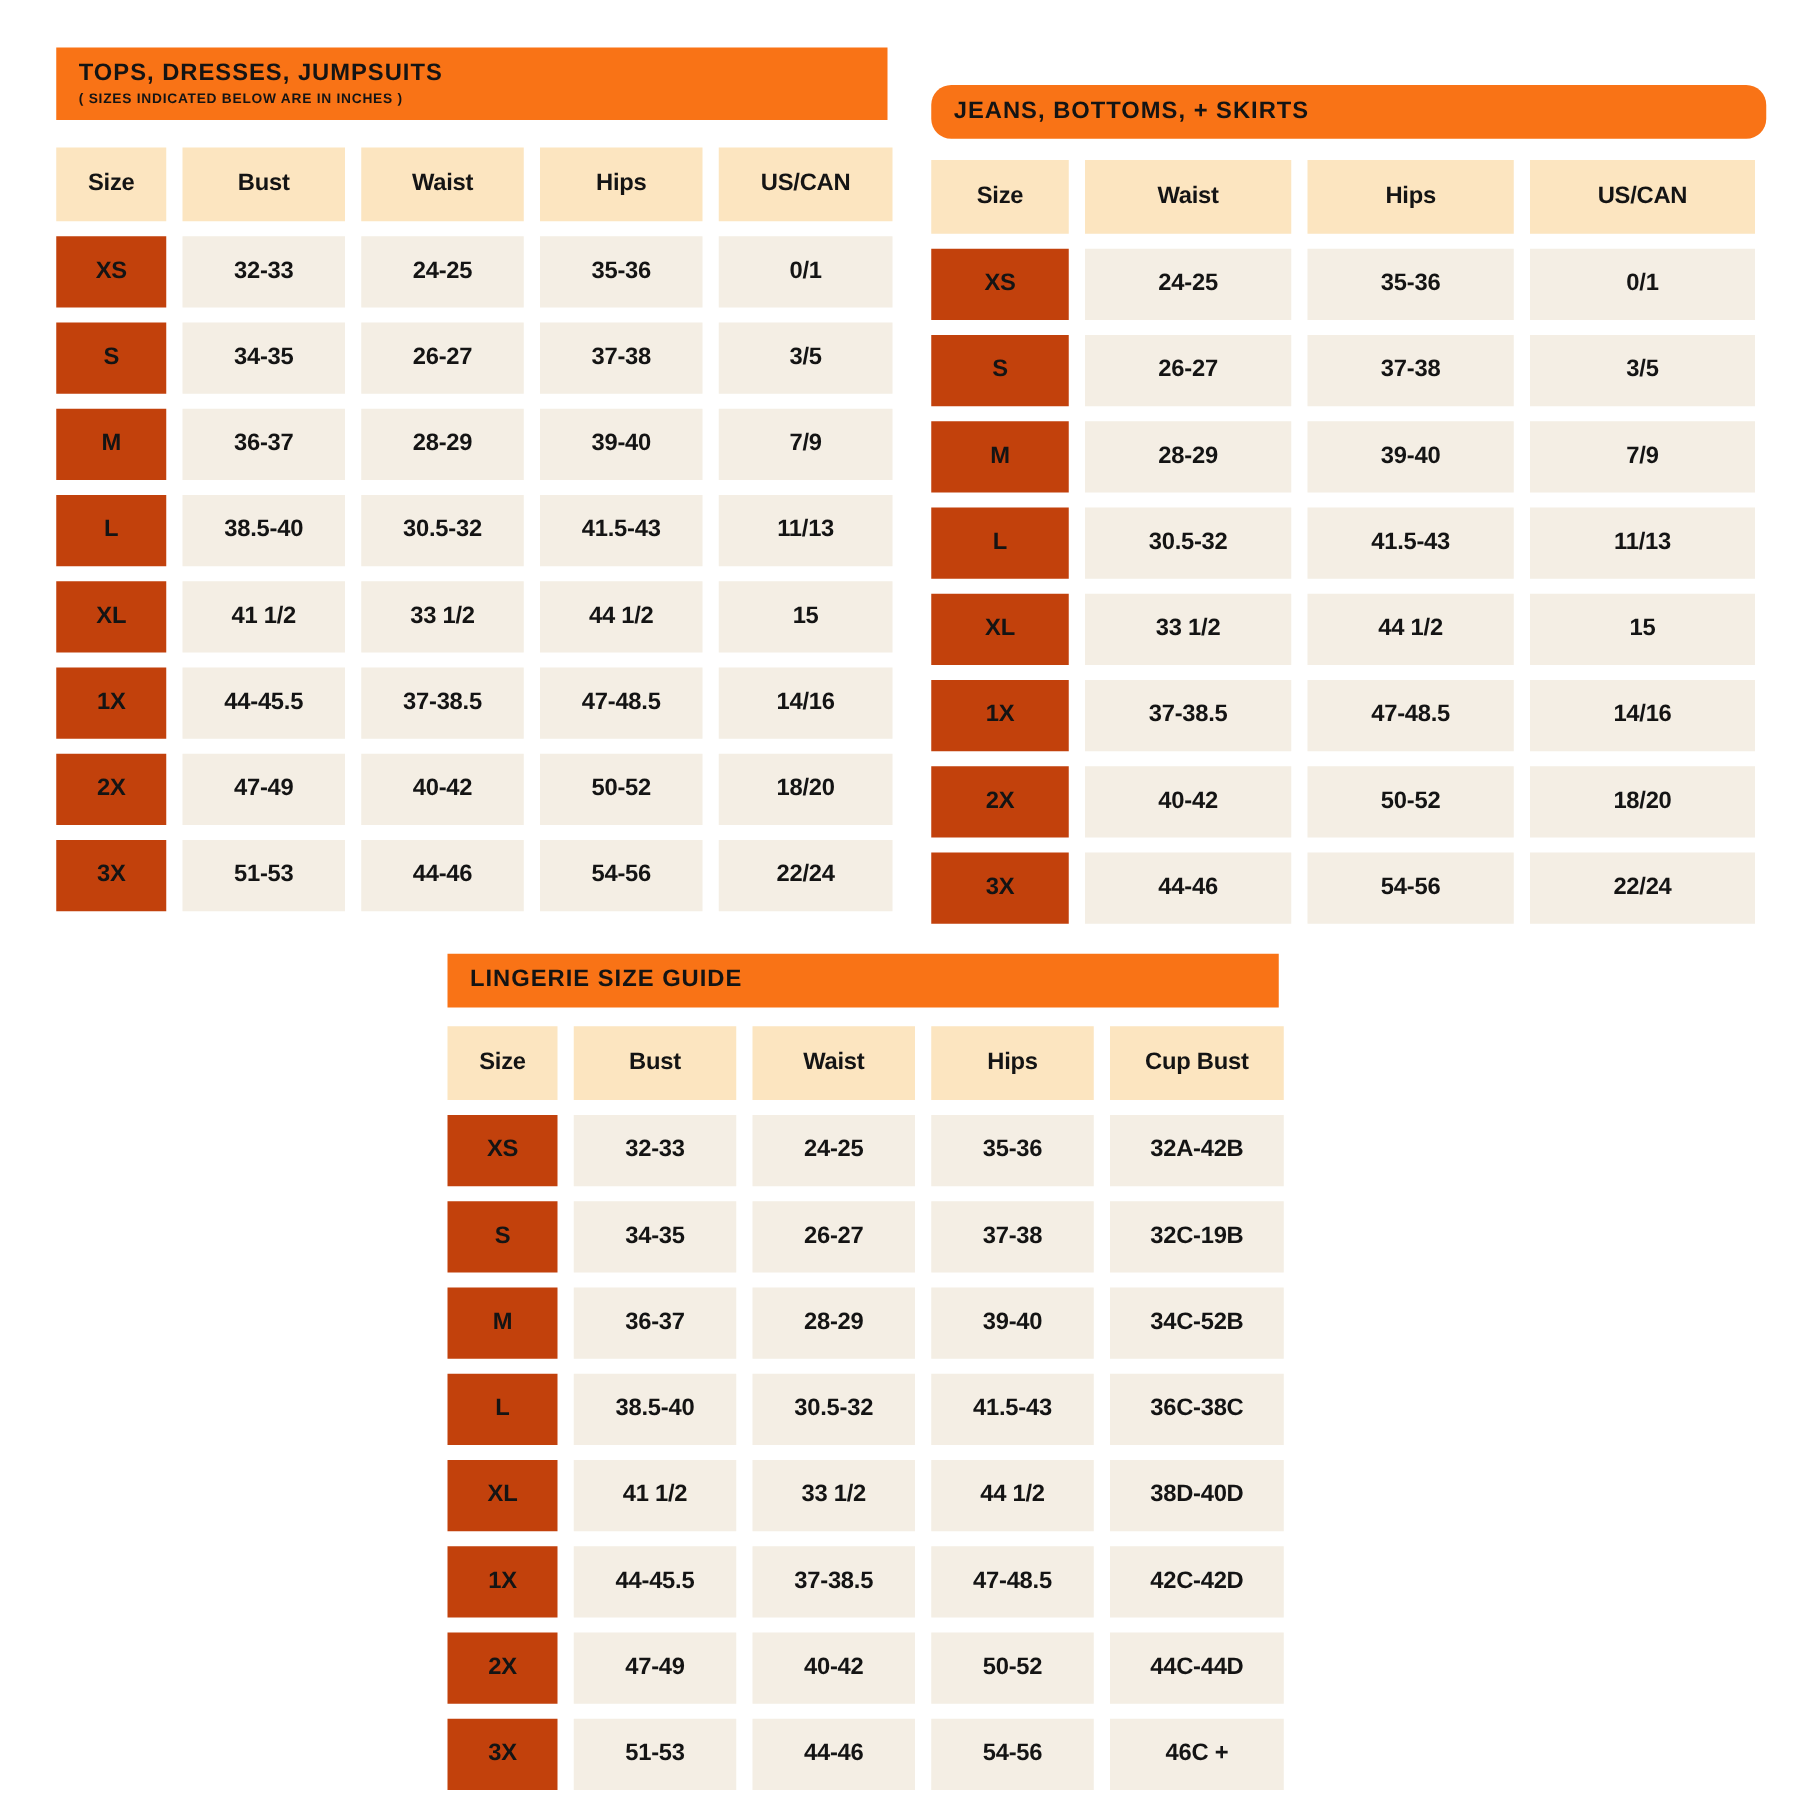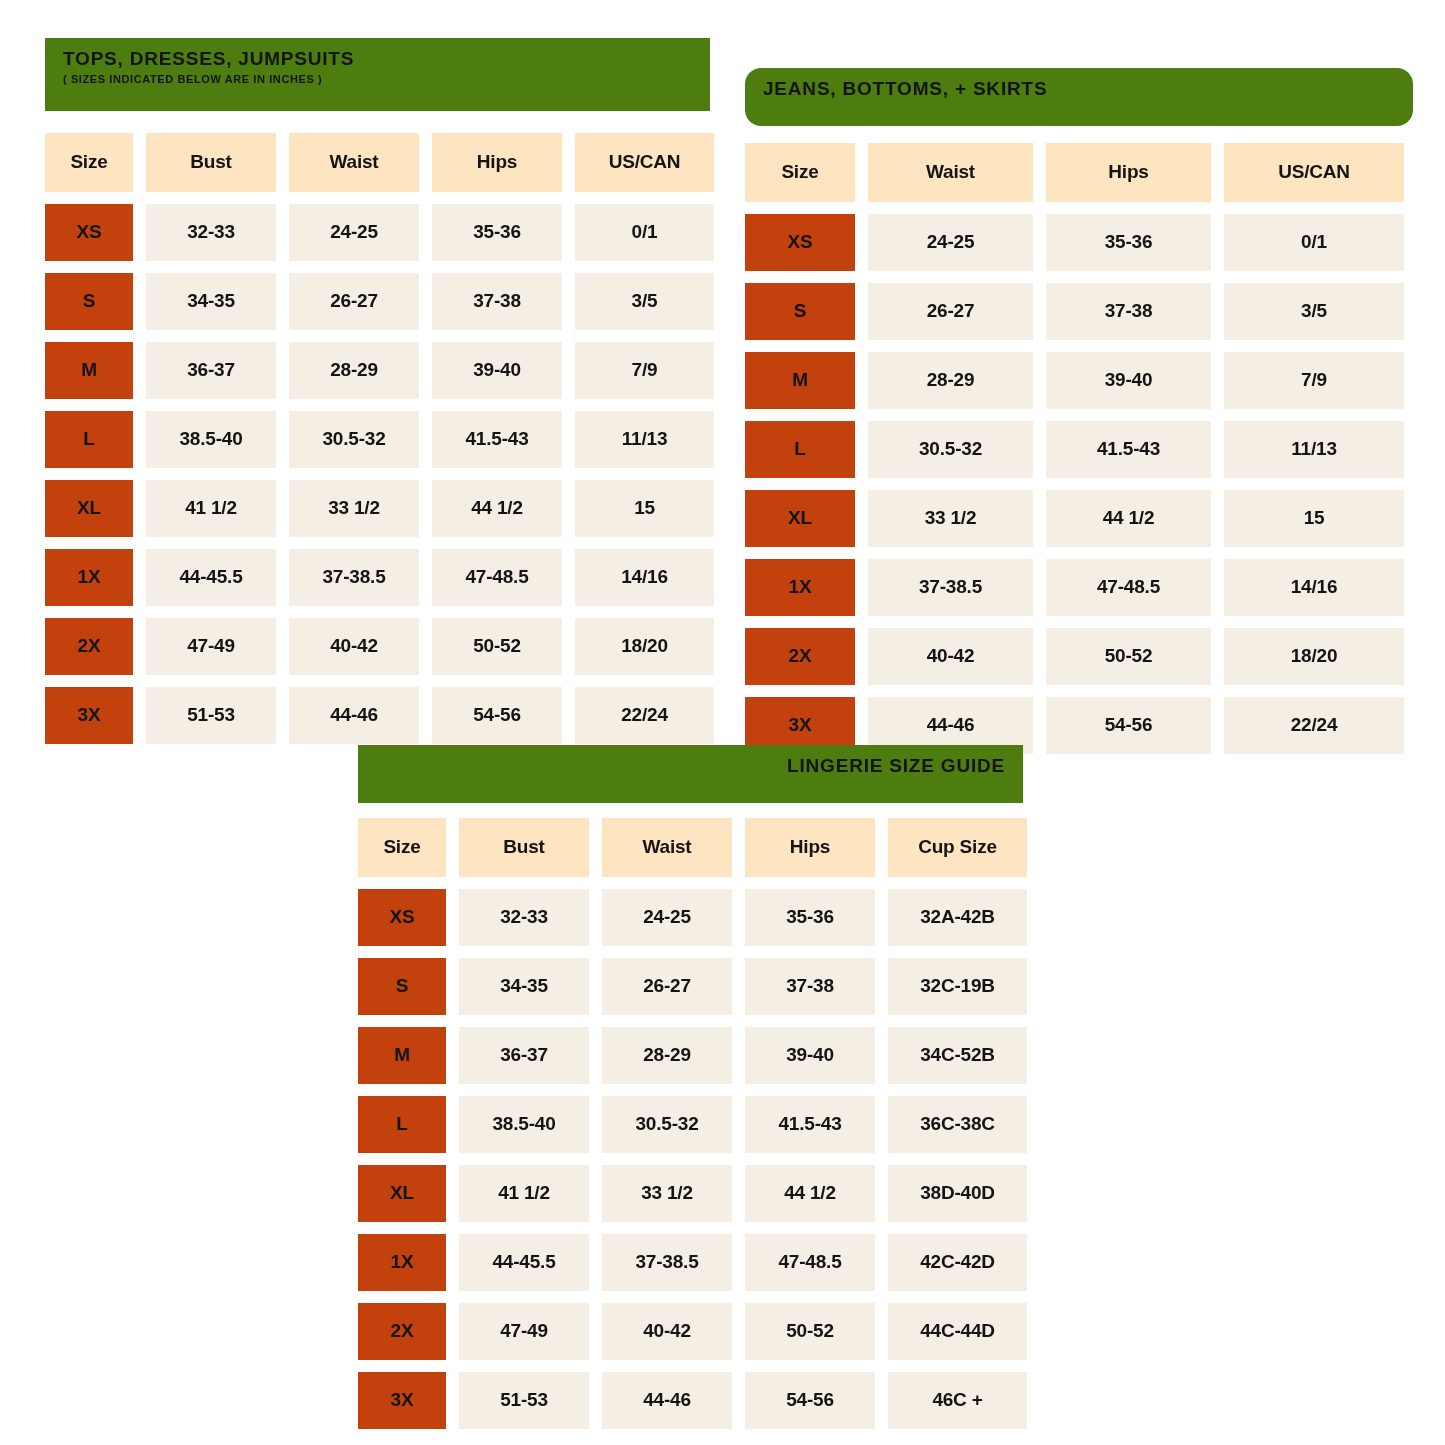--- a/index.html
+++ b/index.html
@@ -7,22 +7,22 @@
     position: relative;
     width: 1445px;
     height: 1445px;
     background: #ffffff;
     font-family: "Liberation Sans", sans-serif;
     color: #141414;
     overflow: hidden;
   }
   .size-table { position: absolute; }
   .band {
-    background: #4d7c0f;
-    padding: 10px 18px 26px 18px;
+    background: #f97316;
+    padding: 10px 18px 11px 18px;
     box-sizing: border-box;
   }
   .band .title {
     font-size: 19px;
     font-weight: 700;
     letter-spacing: 0.8px;
     line-height: 1.15;
     white-space: nowrap;
   }
   .band .subtitle {
@@ -51,21 +51,21 @@
     letter-spacing: -0.2px;
     height: 57px;
     white-space: nowrap;
   }
   .cell.header { background: #fce5c0; height: 59px; }
   .cell.size   { background: #c2410c; }
   .cell.data   { background: #f4eee4; }
   
   #table-tops     { left: 45px;  top: 38px;  }
   #table-jeans    { left: 745px; top: 68px;  }
-  #table-lingerie { left: 358px; top: 745px; text-align: right; }
+  #table-lingerie { left: 358px; top: 763px; }
   #table-tops .band, #table-lingerie .band { width: 665px; }
   #table-jeans .band { width: 668px; border-radius: 16px; }
 </style>
 </head>
 <body>
 
 <div id="canvas">
 
   <div class="size-table" id="table-tops">
     <div class="band">
@@ -167,21 +167,21 @@
 
   <div class="size-table" id="table-lingerie">
     <div class="band">
       <div class="title">LINGERIE SIZE GUIDE</div>
     </div>
     <div class="grid cols-5 gap-lingerie">
         <div class="cell header">Size</div>
         <div class="cell header">Bust</div>
         <div class="cell header">Waist</div>
         <div class="cell header">Hips</div>
-        <div class="cell header">Cup Size</div>
+        <div class="cell header">Cup Bust</div>
         <div class="cell size">XS</div>
         <div class="cell data">32-33</div>
         <div class="cell data">24-25</div>
         <div class="cell data">35-36</div>
         <div class="cell data">32A-42B</div>
         <div class="cell size">S</div>
         <div class="cell data">34-35</div>
         <div class="cell data">26-27</div>
         <div class="cell data">37-38</div>
         <div class="cell data">32C-19B</div>

